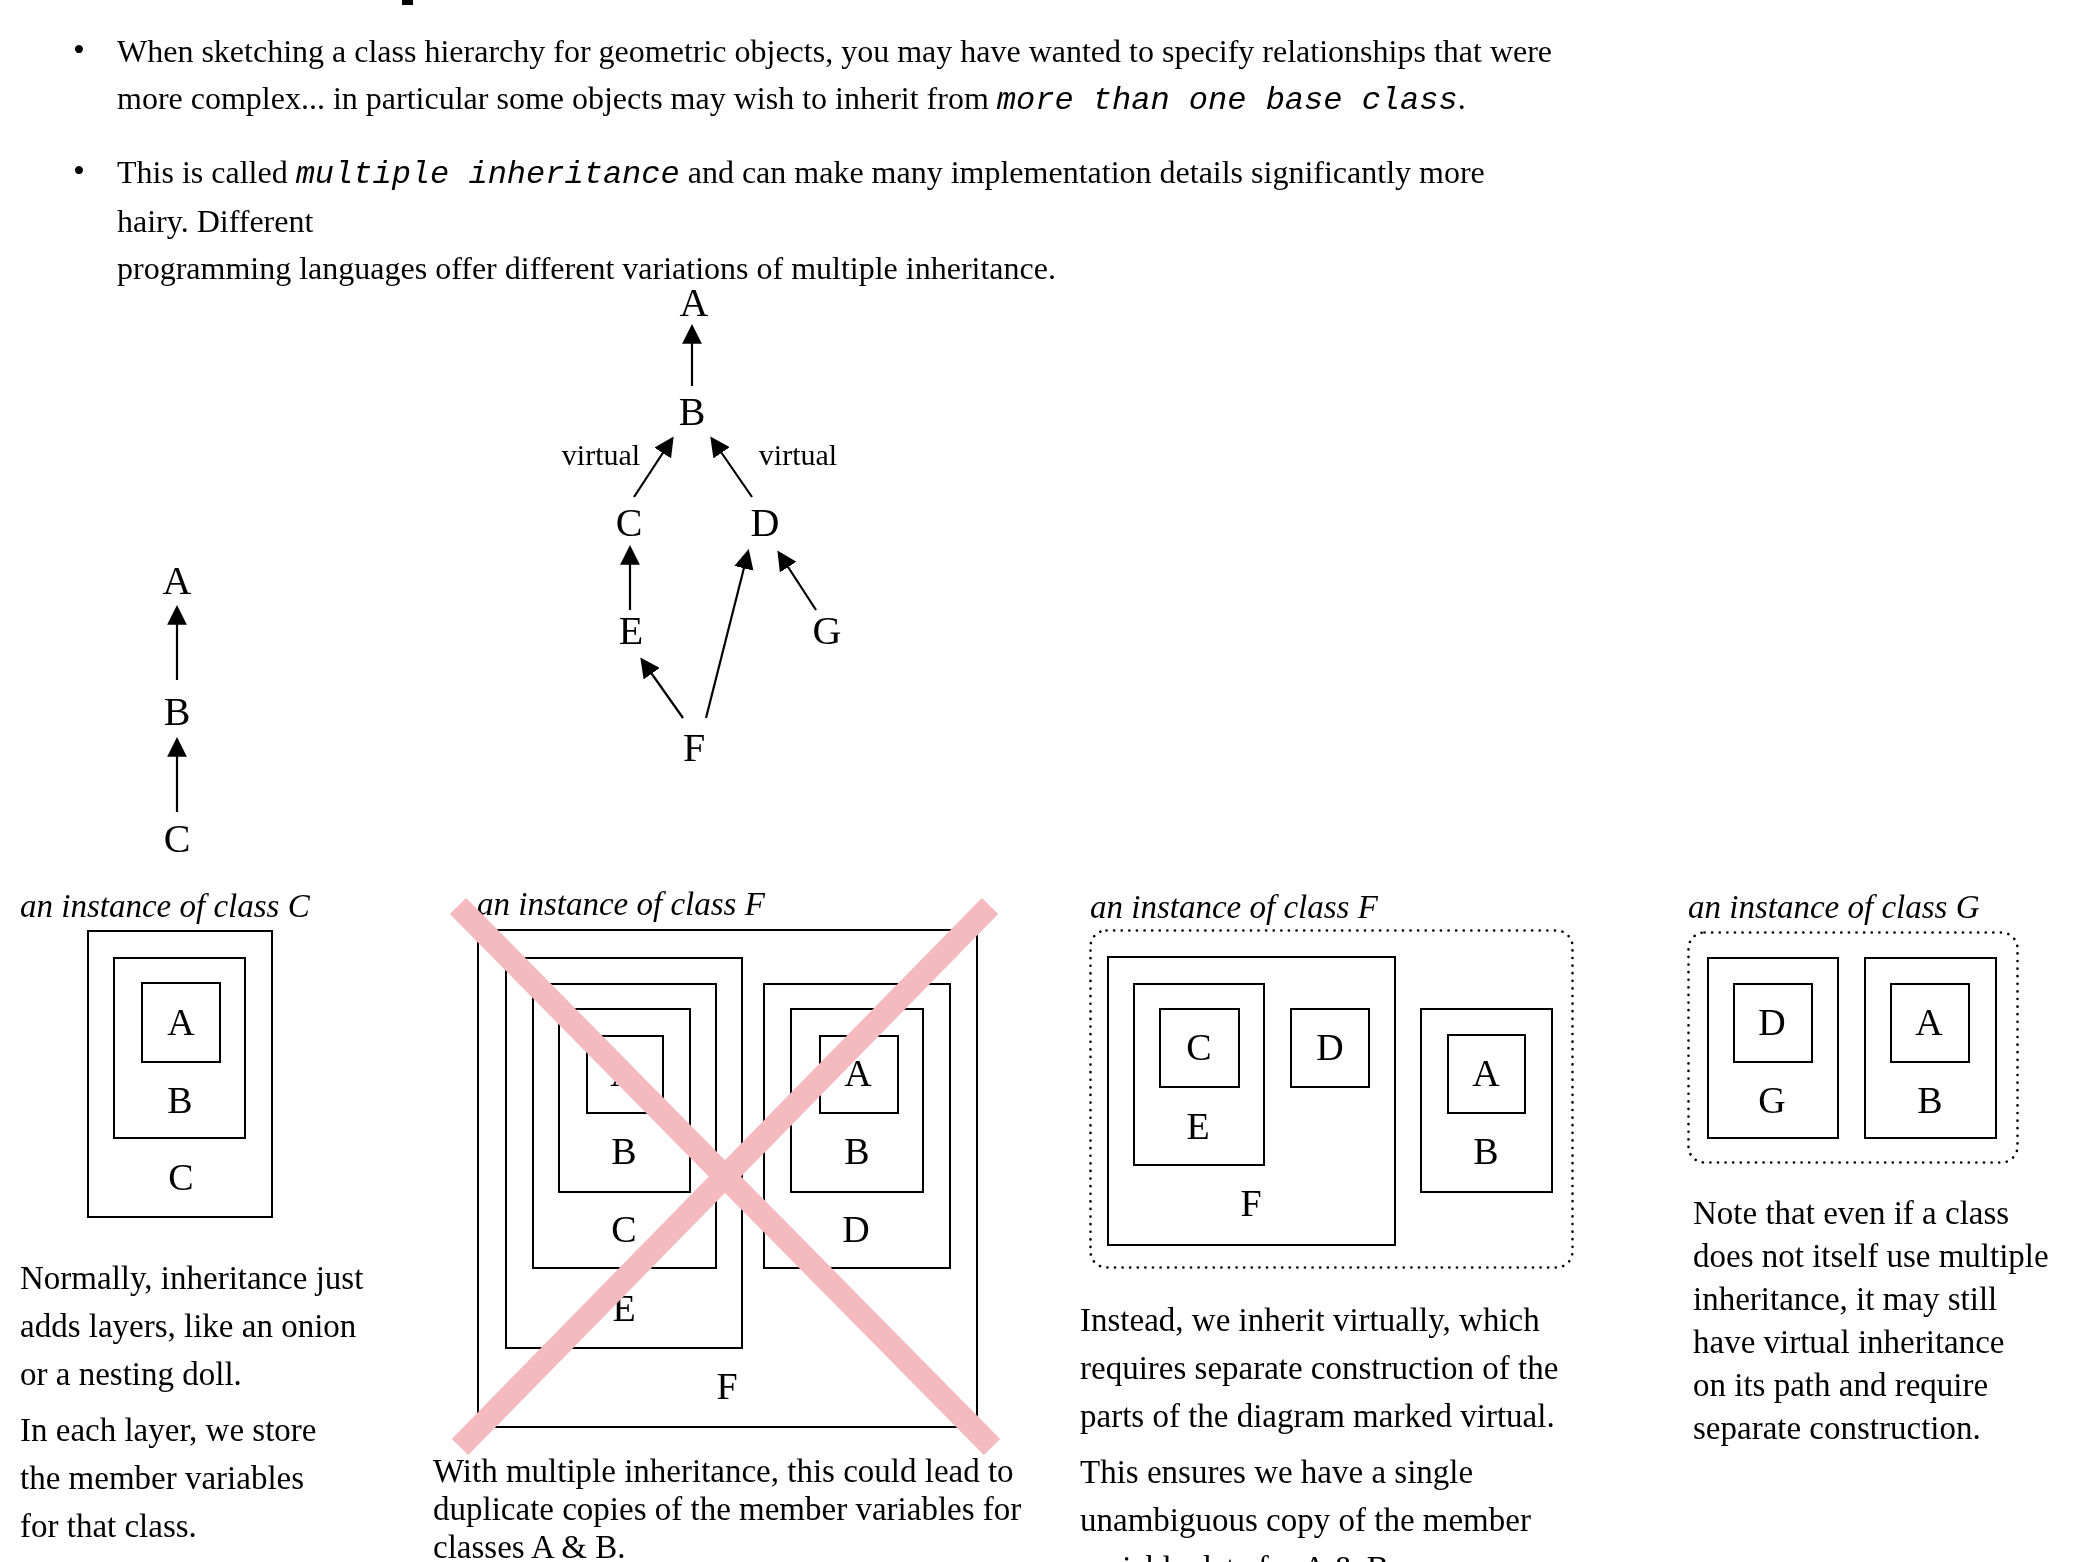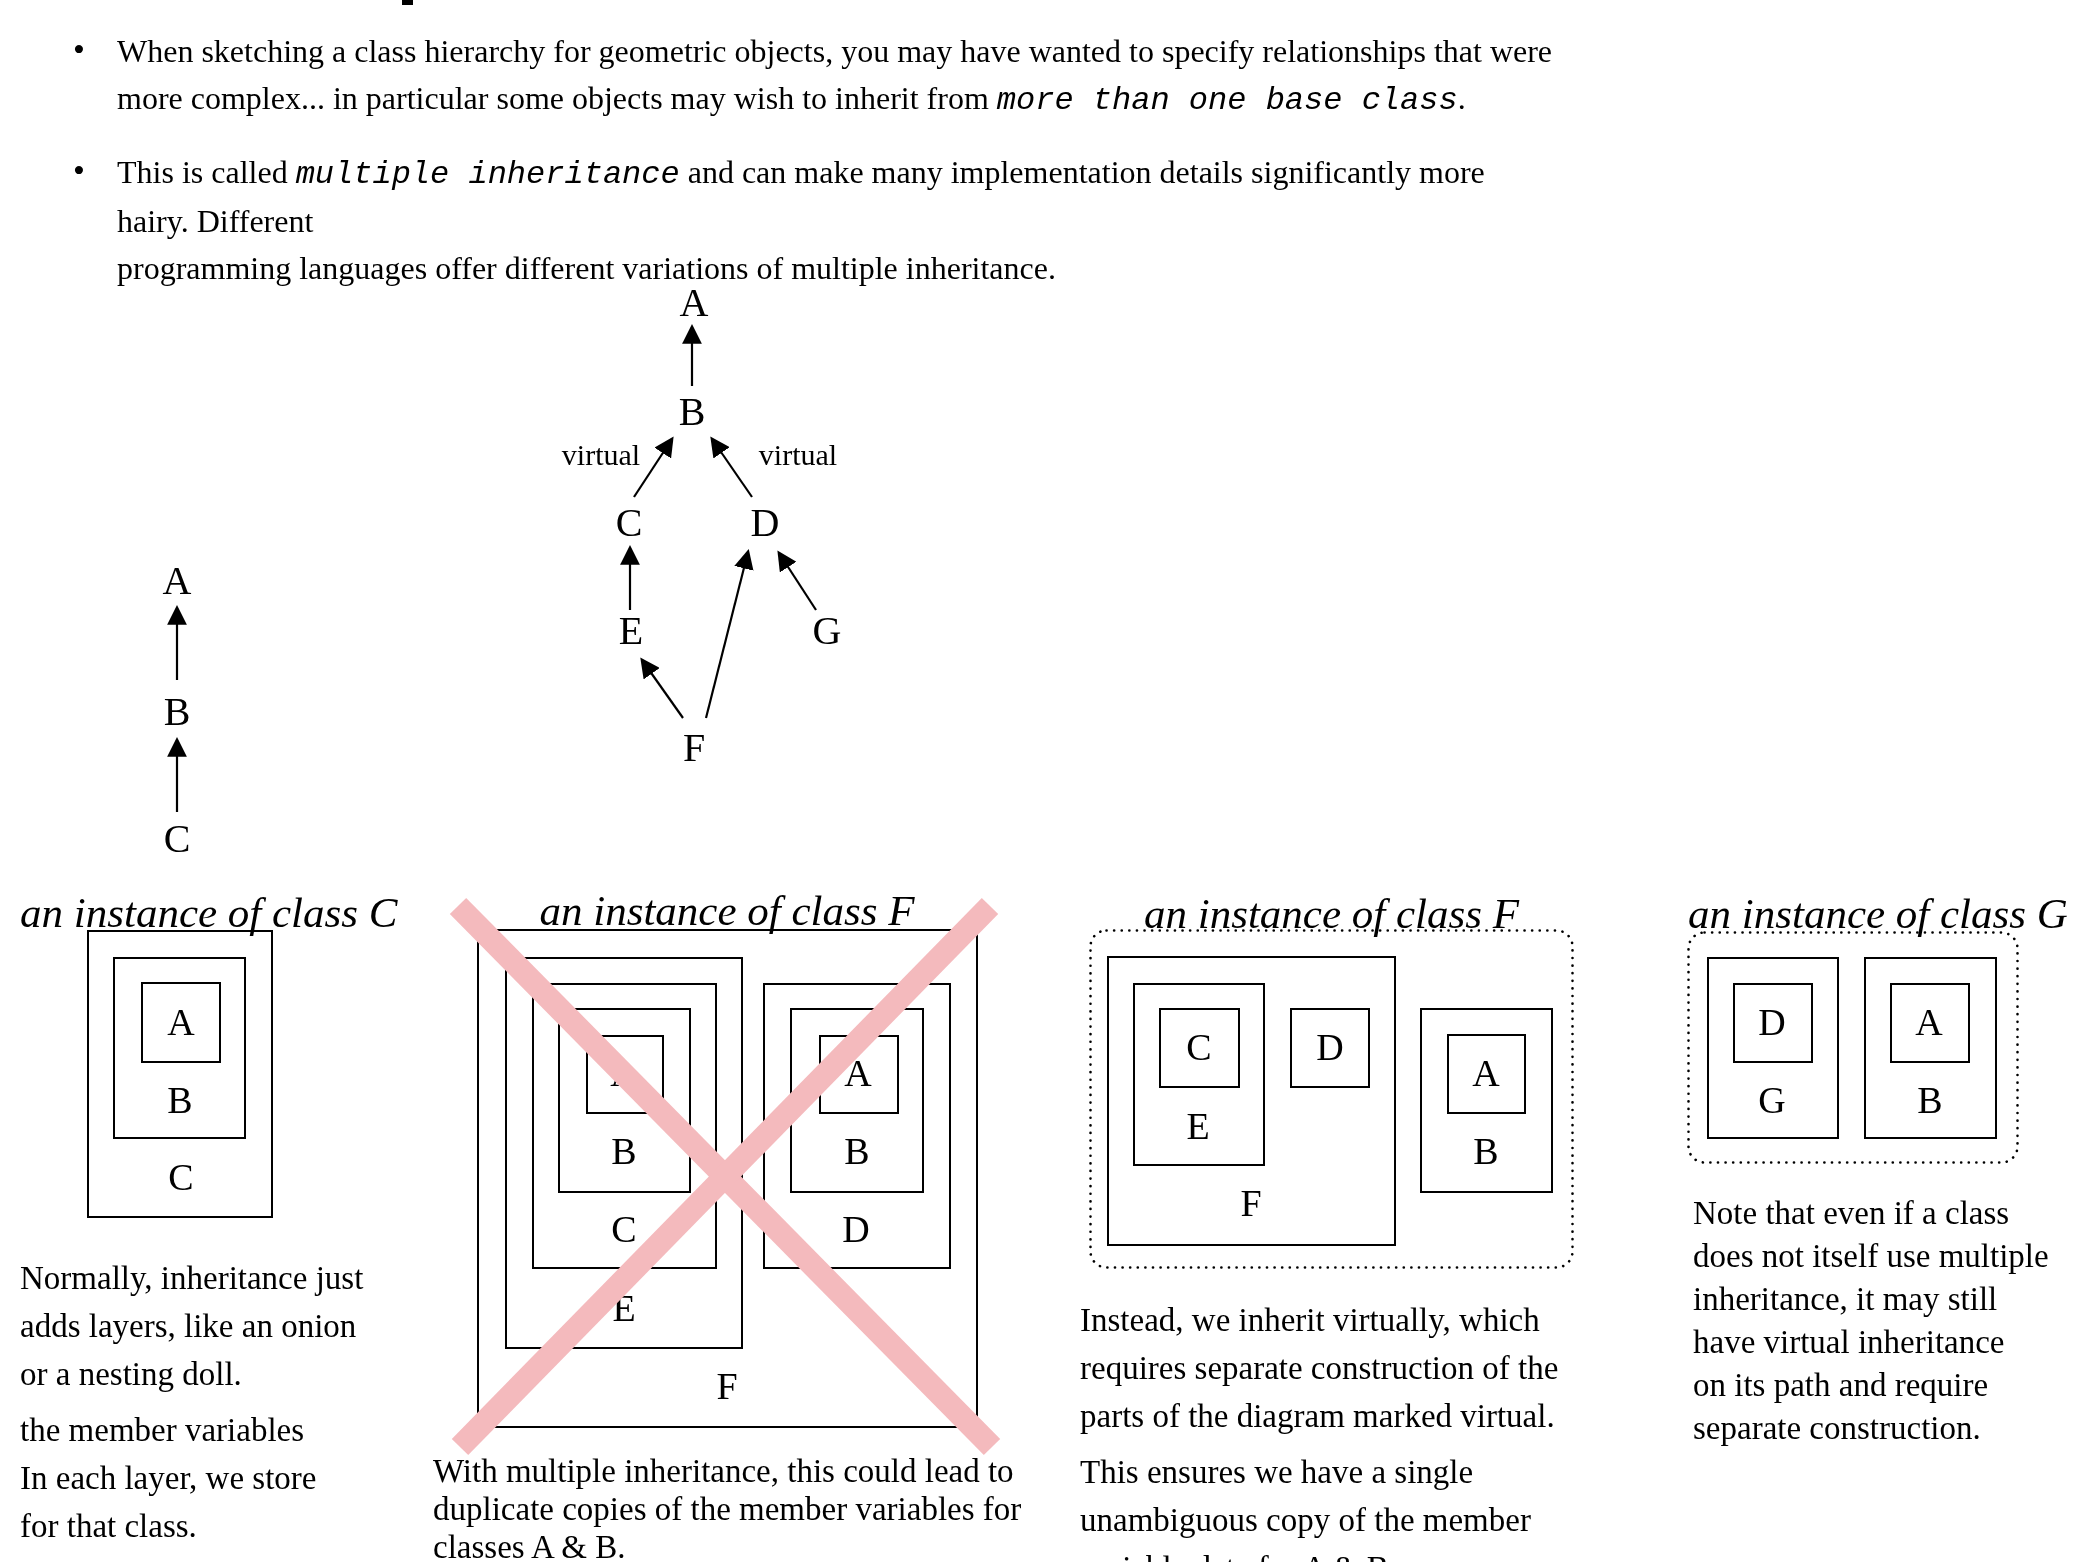--- a/index.html
+++ b/index.html
@@ -7,21 +7,21 @@
         font-family:"Liberation Serif",serif;color:#000;}
   
   #bullets{position:absolute;left:73px;top:28px;width:1480px;font-size:32px;line-height:47px;}
   .bullet{position:relative;padding-left:44px;}
   .bullet + .bullet{margin-top:25px;}
   .bmark{position:absolute;left:0;top:-2px;font-size:34px;}
   .it{font-style:italic;font-family:Liberation Mono, monospace;}
   
   .bx{position:absolute;border:2px solid #000;box-sizing:border-box;background:transparent;}
   .lbl{position:absolute;transform:translate(-50%,-50%);font-size:38px;line-height:38px;white-space:nowrap;}
-  .caption{position:absolute;font-style:italic;font-size:43px;text-align:center;white-space:nowrap;}
+  .caption{position:absolute;font-style:italic;font-size:33px;text-align:left;white-space:nowrap;}
   .svglayer{position:absolute;}
   
   .coltext{position:absolute;font-size:33px;}
   .coltext p{margin:0;}
   .coltext p + p{margin-top:8px;}
   #col1{left:20px;top:1246px;width:420px;line-height:48px;margin-top:8px;}
   #col2{left:433px;top:1452px;width:700px;line-height:38px;}
   #col3{left:1080px;top:1296px;width:580px;line-height:48px;}
   #col4{left:1693px;top:1192px;width:430px;line-height:43px;}
   .frag{position:absolute;background:#000;}
@@ -87,22 +87,22 @@
   <span class="lbl" style="left:180px;top:1100px;">B</span>
   <span class="lbl" style="left:181px;top:1177px;">C</span>
 
   <div id="col1" class="coltext">
     <p>
       <span style="display:block">Normally, inheritance just</span>
       <span style="display:block">adds layers, like an onion</span>
       <span style="display:block">or a nesting doll.</span>
     </p>
     <p>
+      <span style="display:block">In each layer, we store</span>
       <span style="display:block">the member variables</span>
-      <span style="display:block">In each layer, we store</span>
       <span style="display:block">for that class.</span>
     </p>
   </div>
 
   <div class="caption" style="left:477px;top:886px;width:500px;">an instance of class F</div>
   <div class="bx" style="left:477px;top:929px;width:501px;height:499px;"></div>
   <div class="bx" style="left:505px;top:957px;width:238px;height:392px;"></div>
   <div class="bx" style="left:532px;top:983px;width:185px;height:286px;"></div>
   <div class="bx" style="left:558px;top:1008px;width:133px;height:185px;"></div>
   <div class="bx" style="left:586px;top:1035px;width:78px;height:79px;"></div>

